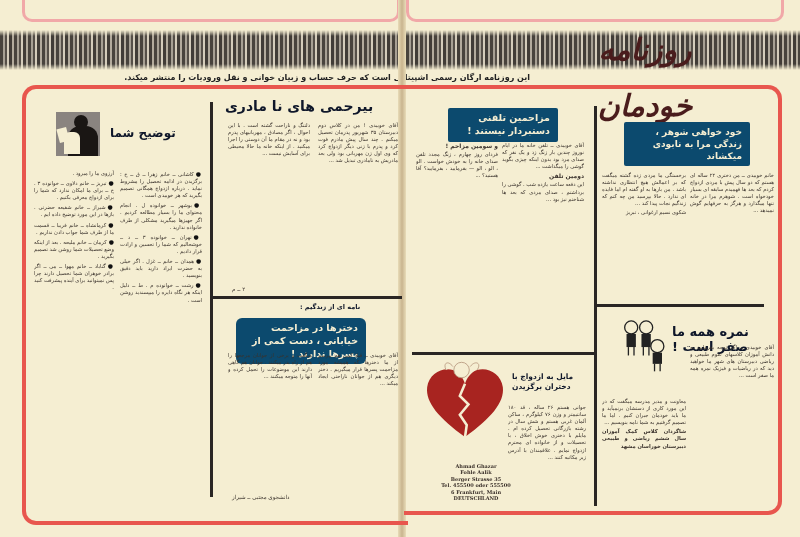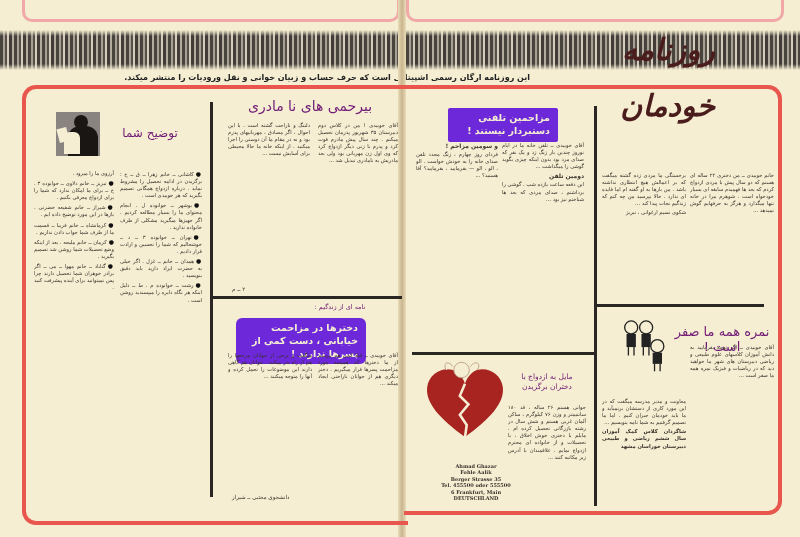--- a/index.html
+++ b/index.html
@@ -9,29 +9,29 @@
   .gutter { position: absolute; left: 398px; top: 0; width: 8px; height: 537px; background: linear-gradient(90deg, #e8dcb8, #c9b48e, #e8dcb8); }
   .top-box { position: absolute; border: 3px solid #f1a8a8; border-top: none; border-radius: 0 0 10px 10px; }
   .crowd { position: absolute; left: 0; top: 30px; width: 800px; height: 40px;
     background:
       repeating-linear-gradient(90deg, #2a2624 0 3px, #9a938a 3px 5px, #3a3430 5px 7px, #cfc7b8 7px 9px, #221e1c 9px 12px, #a8a094 12px 14px),
       #555;
     opacity: 0.85;
     -webkit-mask: linear-gradient(180deg, transparent 0, #000 6px, #000 34px, transparent 40px);
     mask: linear-gradient(180deg, transparent 0, #000 6px, #000 34px, transparent 40px);
   }
-  .masthead { position: absolute; left: 575px; top: 22px; width: 140px; height: 60px; font-family: "DejaVu Serif", serif; font-size: 30px; font-weight: bold; color: #4a1c1c; font-style: italic; direction: rtl; text-align: right; line-height: 56px; letter-spacing: -2px; }
+  .masthead { position: absolute; left: 575px; top: 22px; width: 140px; height: 60px; font-family: "DejaVu Serif", serif; font-size: 30px; font-weight: bold; color: #4a1c1c; font-style: italic; direction: rtl; text-align: center; line-height: 56px; letter-spacing: -2px; }
   .tagline { position: absolute; left: 110px; top: 73px; width: 420px; font-size: 8px; font-weight: bold; direction: rtl; text-align: right; color: #222; }
   .red-frame { position: absolute; border: 4px solid #e8564e; }
   .left-frame { left: 22px; top: 85px; width: 386px; height: 440px; border-right: none; border-radius: 14px 0 0 14px; }
   .right-frame { left: 404px; top: 85px; width: 378px; height: 430px; border-left: none; border-radius: 0 14px 14px 0; }
   .vrule { position: absolute; width: 3px; background: #2a2624; }
   .hrule { position: absolute; height: 3px; background: #2a2624; }
-  .title { position: absolute; direction: rtl; text-align: center; font-weight: normal; color: #701a75; }
-  .banner { position: absolute; background: #6d28d9; color: #f5eed2; direction: rtl; text-align: right; font-weight: bold; font-size: 9.5px; padding: 4px 8px; line-height: 1.35; border-radius: 2px; }
+  .title { position: absolute; direction: rtl; text-align: left; font-weight: bold; color: #0f172a; }
+  .banner { position: absolute; background: #0c4a6e; color: #f5eed2; direction: rtl; text-align: right; font-weight: bold; font-size: 9.5px; padding: 4px 8px; line-height: 1.35; border-radius: 2px; }
   .col { position: absolute; direction: rtl; text-align: justify; font-size: 5.2px; line-height: 7.1px; color: #3a322c; overflow: hidden; }
   .col p { margin-bottom: 2px; }
   .bullet::before { content: "●"; font-size: 6px; margin-left: 2px; color: #111; }
   .icon-box { position: absolute; left: 56px; top: 112px; width: 44px; height: 44px; background: #8a8480; overflow: hidden; }
   .icon-box .head { position: absolute; left: 18px; top: 3px; width: 14px; height: 14px; border-radius: 50%; background: #1a1614; }
   .icon-box .body { position: absolute; left: 12px; top: 14px; width: 30px; height: 30px; background: #1a1614; border-radius: 12px 12px 0 0; }
   .icon-box .figure { position: absolute; left: 8px; top: 20px; width: 16px; height: 22px; background: #f5eed2; border-radius: 6px 6px 0 0; }
   .icon-box .paper { position: absolute; left: 2px; top: 16px; width: 10px; height: 14px; background: #f5eed2; transform: rotate(-15deg); }
   .heart { position: absolute; left: 422px; top: 358px; width: 86px; height: 86px; }
   .address { position: absolute; left: 436px; top: 463px; width: 80px; font-family: "DejaVu Serif", serif; font-size: 5px; line-height: 6.4px; font-weight: bold; color: #3a302a; text-align: center; }
@@ -131,20 +131,21 @@
   </div>
   <div class="address">
     <div>Ahmad Ghazar</div>
     <div>Fohle Aalik</div>
     <div>Berger Strasse 35</div>
     <div>Tel. 455500 oder 555500</div>
     <div>6 Frankfurt, Main</div>
     <div>DEUTSCHLAND</div>
   </div>
 
+  <div class="banner" style="left:624px; top:122px; width:126px; font-size:9px;">خود خواهی شوهر ، زندگی مرا به نابودی میکشاند</div>
   <div class="col" style="left:690px; top:172px; width:84px; height:124px;">
     <p>خانم خوبیدی ــ من دختری ۲۲ ساله ای هستم که دو سال پیش با مردی ازدواج کردم که بعد ها فهمیدم سابقه ای بسیار خودخواه است . شوهرم مرا در خانه تنها میگذارد و هرگز به حرفهایم گوش نمیدهد ...</p>
   </div>
   <div class="col" style="left:602px; top:172px; width:84px; height:124px;">
     <p>برخستگی ما مردی زده گشته میگفت که بر اعمالش هیچ انتظاری نداشته باشد . من بارها به او گفته ام اما فایده ای ندارد . حالا بپرسید من چه کنم که زندگیم نجات پیدا کند ...</p>
     <p>شکوی نسیم ارغوانی ، تبریز</p>
   </div>
 
   <div class="hrule" style="left:594px; top:304px; width:170px;"></div>
 

